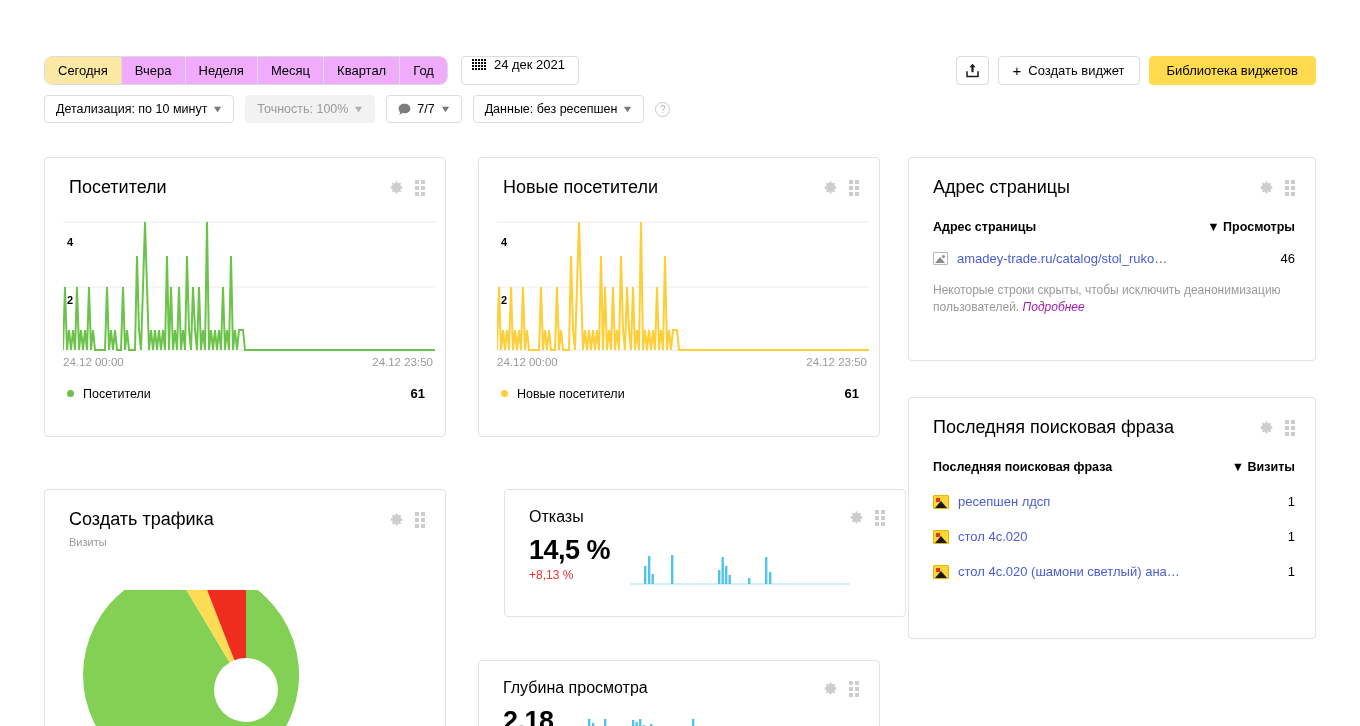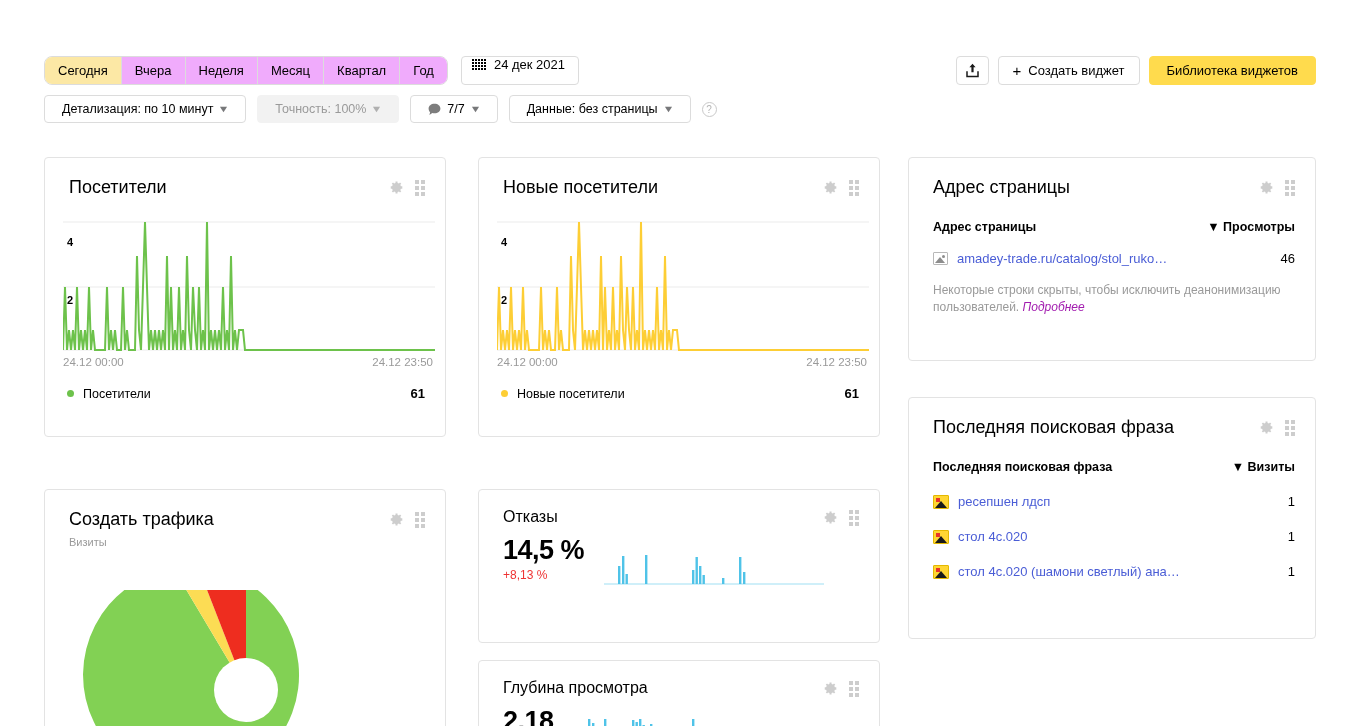--- a/index.html
+++ b/index.html
@@ -23,21 +23,21 @@
   .seg-btn { display: flex; align-items: center; padding: 0 13px; font-size: 13px;
              color: #000; border-right: 1px solid #dcdcdc; background: #f0abfc; cursor: pointer;
              white-space: nowrap; }
   .seg-btn:last-child { border-right: none; }
   .seg-btn.active { background: #fce8a5; }
 
   .datebtn { display: flex; align-items: center; gap: 8px; height: 29px; margin-left: 13px;
              padding: 0 13px 12px 10px; border: 1px solid #dcdcdc; border-radius: 4px;
              background: #fff; font-size: 13px; cursor: pointer; white-space: nowrap; }
 
-  .chip { display: flex; align-items: center; gap: 6px; height: 28px; padding: 0 17px;
+  .chip { display: flex; align-items: center; gap: 6px; height: 28px; padding: 0 11px;
           border: 1px solid #dcdcdc; border-radius: 4px; background: #fff;
           font-size: 12.5px; color: #000; cursor: pointer; margin-right: 11px; white-space: nowrap; }
   .chip.disabled { background: #f2f2f2; border-color: #f2f2f2; color: #9a9a9a; cursor: default; }
   .chev { font-size: 9px; line-height: 1; color: #77787a; transform: scaleX(1.35); }
   .chip.disabled .chev { color: #b0b0b0; }
 
   .help-icon { width: 15px; height: 15px; border-radius: 50%; border: 1px solid #c9c9c9;
                color: #b4b4b4; font-size: 10px; display: flex; align-items: center;
                justify-content: center; cursor: pointer; }
 
@@ -200,21 +200,21 @@
         <span class="chev">▼</span>
       </div>
       <div class="chip">
         <svg width="13" height="13" viewBox="0 0 13 13">
           <path d="M6.5 0.7 C10 0.7 12.4 2.8 12.4 5.5 C12.4 8.2 10 10.3 6.5 10.3 C5.7 10.3 5 10.2 4.3 10 L1.4 12 L2.1 9.2 C1.1 8.2 0.6 6.9 0.6 5.5 C0.6 2.8 3 0.7 6.5 0.7 Z" fill="#7d7d7d"></path>
         </svg>
         <span>7/7</span>
         <span class="chev">▼</span>
       </div>
       <div class="chip">
-        <span>Данные: без страницы</span>
+        <span>Данные: без ресепшен</span>
         <span class="chev">▼</span>
       </div>
       <div class="help-icon">?</div>
     </div>
   </div>
 
   <div class="card" style="left:44px; top:157px; width:402px; height:280px;">
     <div class="card-head">
       <div class="card-title">Посетители</div>
       <div class="head-icons">
@@ -449,21 +449,21 @@
         <path d="M201 100 L201 -8 A108 108 0 1 1 128.5 -21.6 Z" fill="#82d154"></path>
 
         <path d="M201 100 L128.5 -21.6 A108 108 0 0 1 160.6 -3.7 Z" fill="#fcdc54"></path>
 
         <path d="M201 100 L160.6 -3.7 A108 108 0 0 1 201 -8 Z" fill="#ee2d1f"></path>
         <circle cx="201" cy="100" r="32" fill="#ffffff"></circle>
       </svg>
     </div>
   </div>
 
-  <div class="card" style="left:478px; top:489px; width:402px; height:154px;">
+  <div class="card" style="left:504px; top:489px; width:402px; height:128px;">
     <div class="card-head" style="padding-top:16px;">
       <div class="card-title sm">Отказы</div>
       <div class="head-icons">
         <svg class="gear" viewBox="0 0 20 20">
           <path fill="#cdcdcd" d="M10 6.4a3.6 3.6 0 100 7.2 3.6 3.6 0 000-7.2zm0 5.4a1.8 1.8 0 110-3.6 1.8 1.8 0 010 3.6z"></path>
           <path fill="#cdcdcd" d="M18 8.6h-1.7a6.6 6.6 0 00-.7-1.7l1.2-1.2-1.5-1.5-1.2 1.2a6.6 6.6 0 00-1.7-.7V2.8H10v1.9a6.6 6.6 0 00-1.7.7L7.1 4.2 5.6 5.7l1.2 1.2a6.6 6.6 0 00-.7 1.7H4.4v2.8h1.7c.15.6.4 1.17.7 1.7l-1.2 1.2 1.5 1.5 1.2-1.2c.53.3 1.1.55 1.7.7v1.9h2.4v-1.9c.6-.15 1.17-.4 1.7-.7l1.2 1.2 1.5-1.5-1.2-1.2c.3-.53.55-1.1.7-1.7H18z"></path>
         </svg>
         <span class="grip">
             <i></i>
             <i></i>

